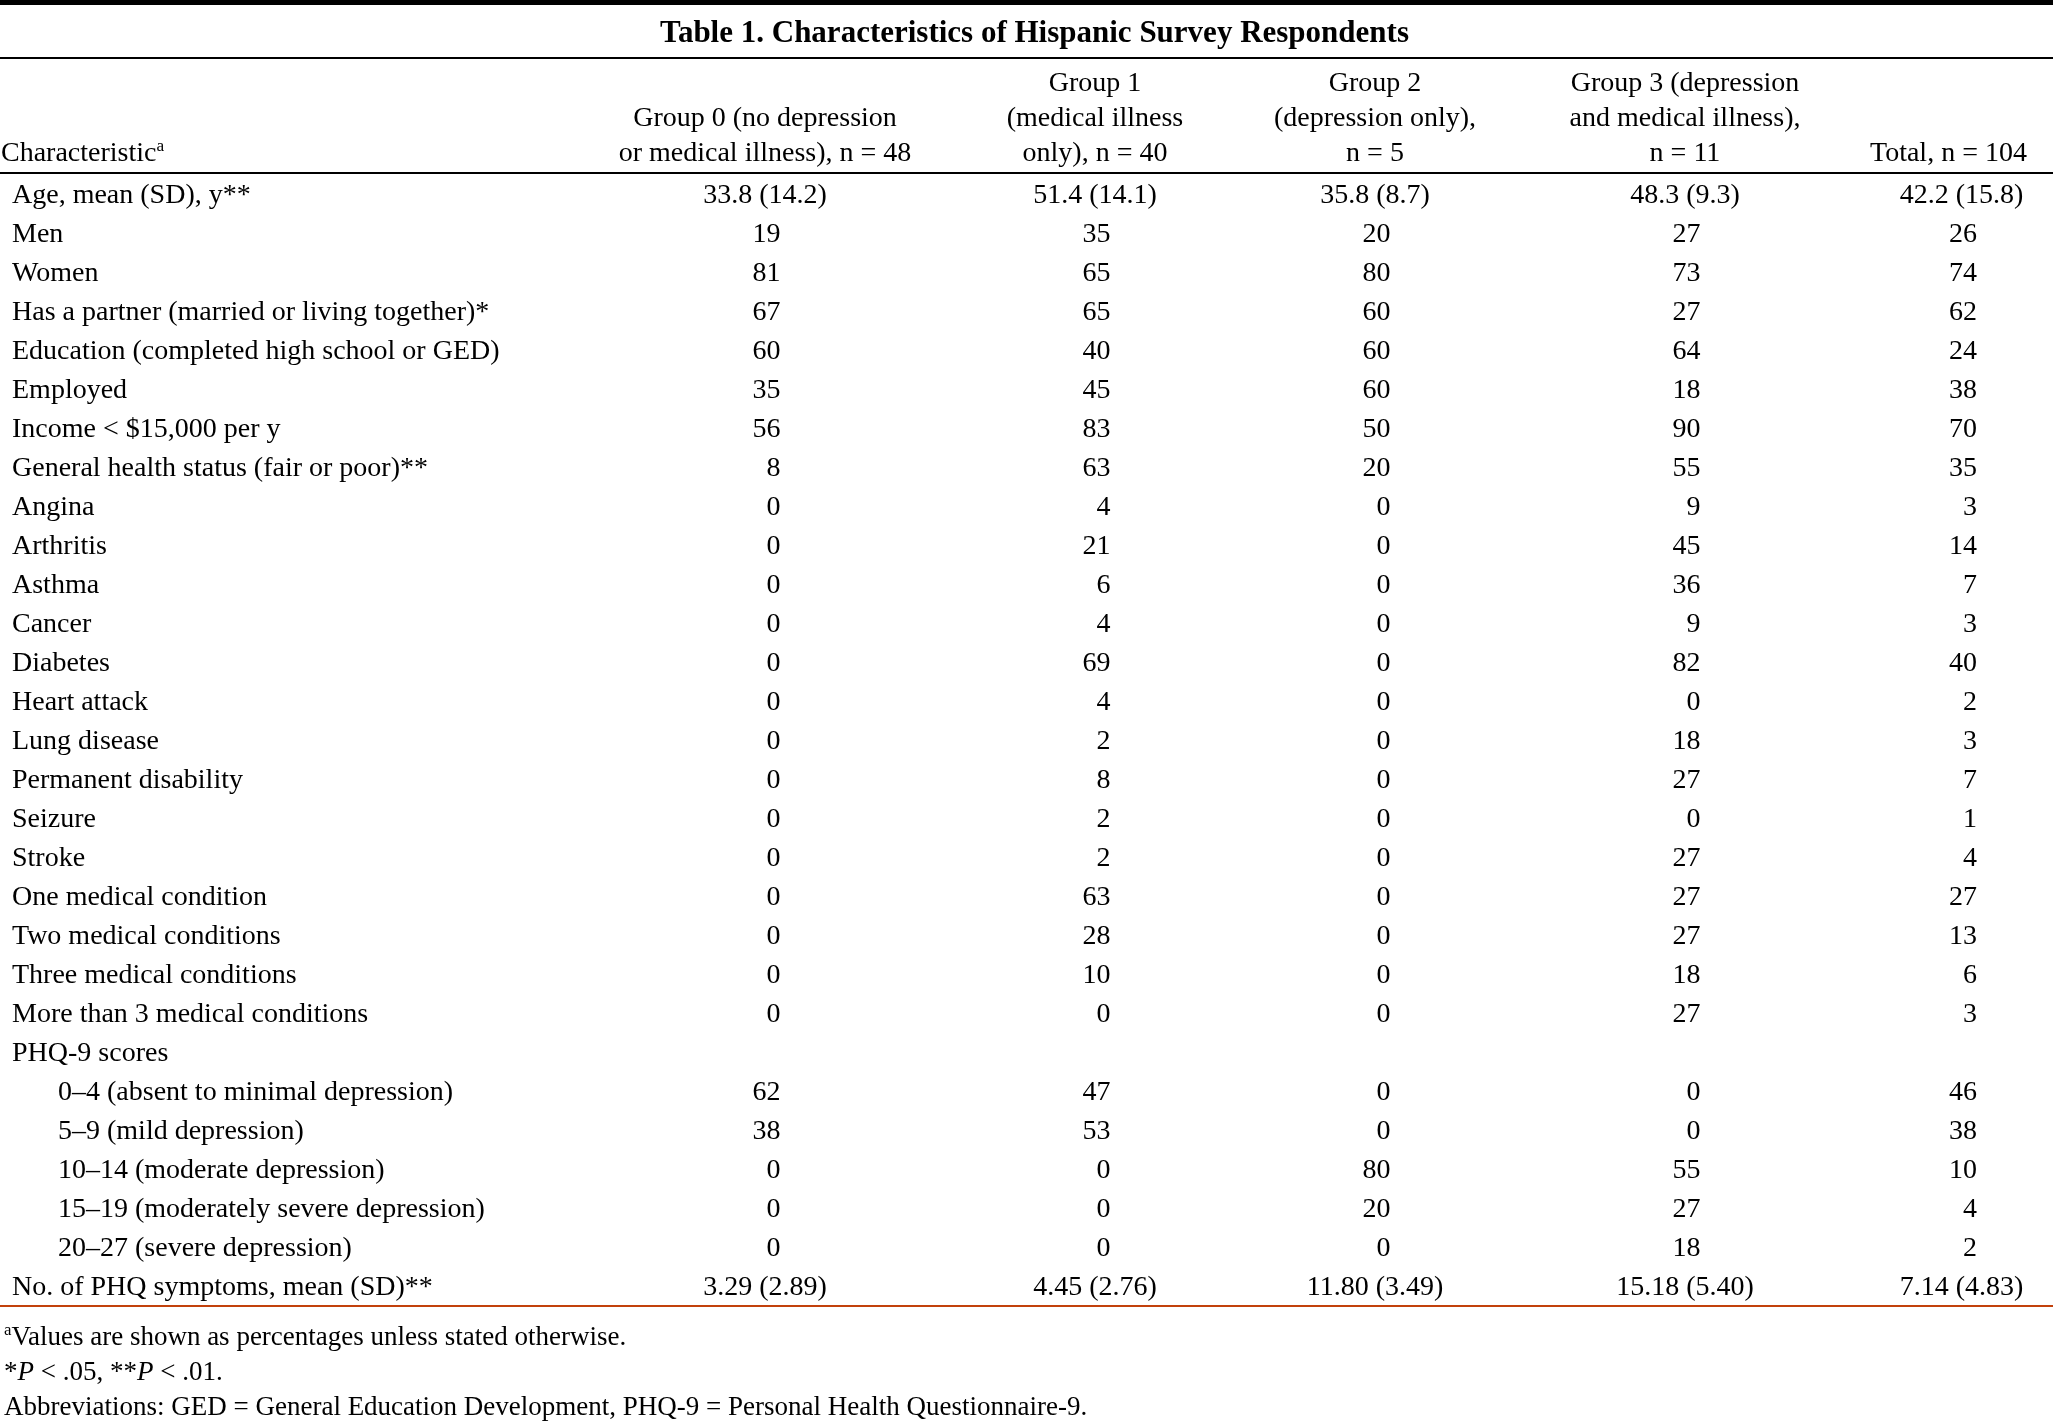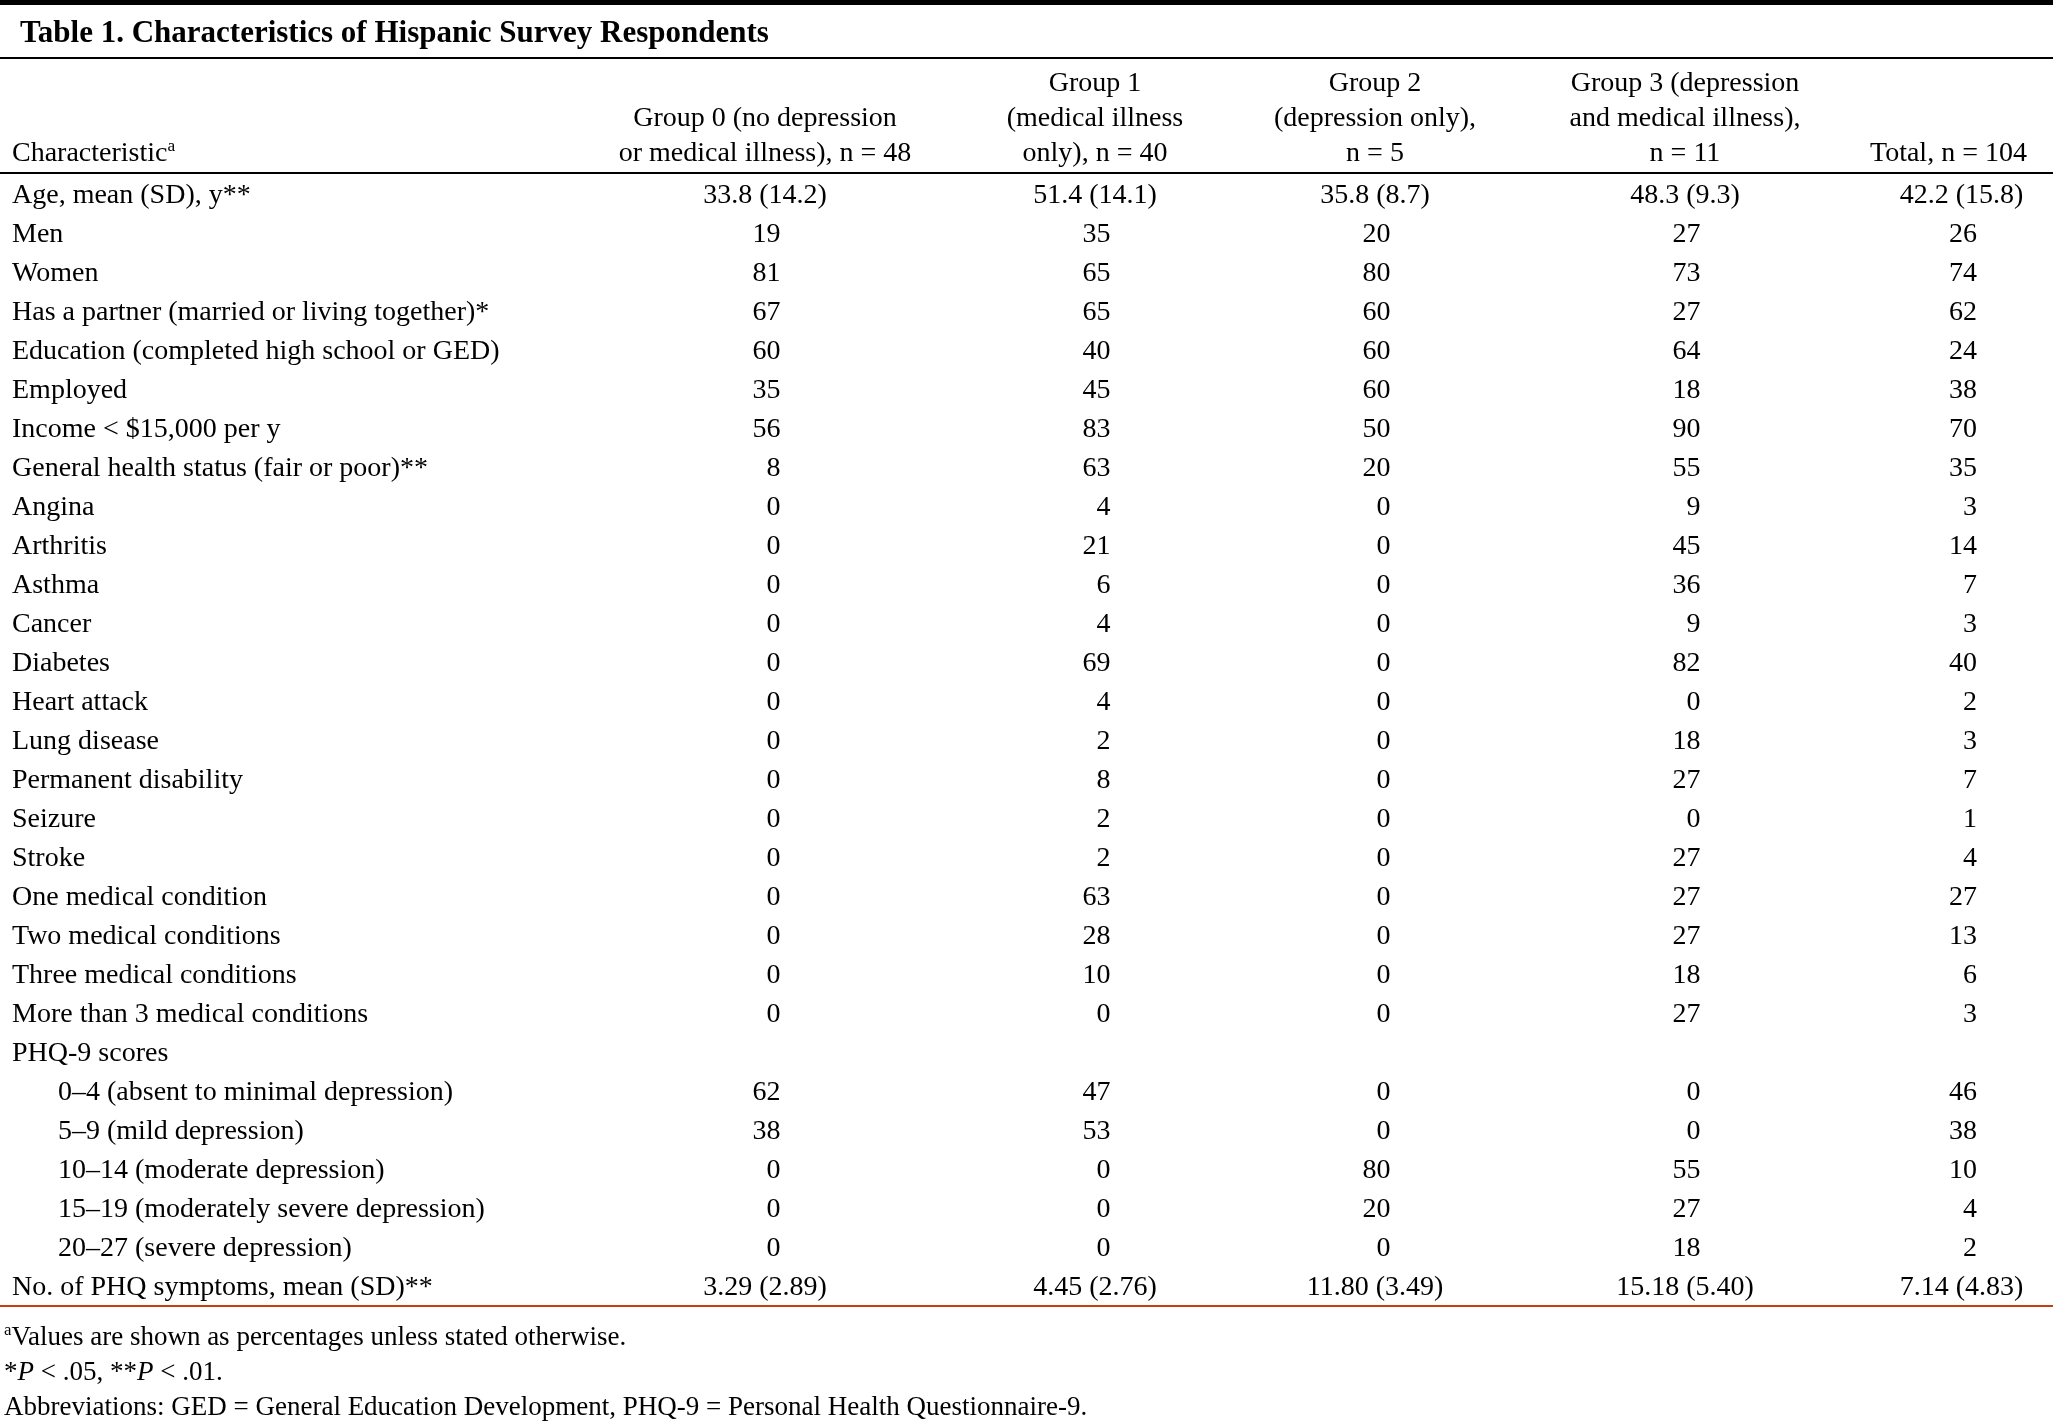--- a/index.html
+++ b/index.html
@@ -15,37 +15,38 @@
     position: relative;
   }
   .top-rule { border-top: 5px solid #000; height: 0; }
   .title {
     font-weight: 700;
     font-size: 31px;
     line-height: 48px;
     padding: 3px 4px 1px 20px;
     border-bottom: 2px solid #000;
     white-space: nowrap;
+    text-align: center;
   }
   table {
     width: 2053px;
     border-collapse: collapse;
     table-layout: fixed;
     font-size: 28px;
   }
   th {
     font-weight: 400;
     vertical-align: bottom;
     text-align: center;
     line-height: 35px;
     padding: 5px 0 3px 0;
     border-bottom: 2px solid #000;
     white-space: nowrap;
   }
-  th.char { text-align: left; padding-left: 12px; }
+  th.char { text-align: left; padding-left: 1px; }
   th.total { text-align: left; padding-right: 10px; }
   sup { font-size: 0.62em; }
   td { line-height: 39px; padding: 0; white-space: nowrap; }
   td.label { text-align: left; padding-left: 12px; }
   td.label.indent { padding-left: 58px; }
   td.val { text-align: center; }
   .num { display: inline-block; min-width: 2.2ch; text-align: right; }
   tbody tr:last-child td { border-bottom: 2px solid #c2410c; }
   .footnotes { padding: 5px 4px 7px 4px; font-size: 27px; line-height: 35px; }
   .em { font-style: italic; }

